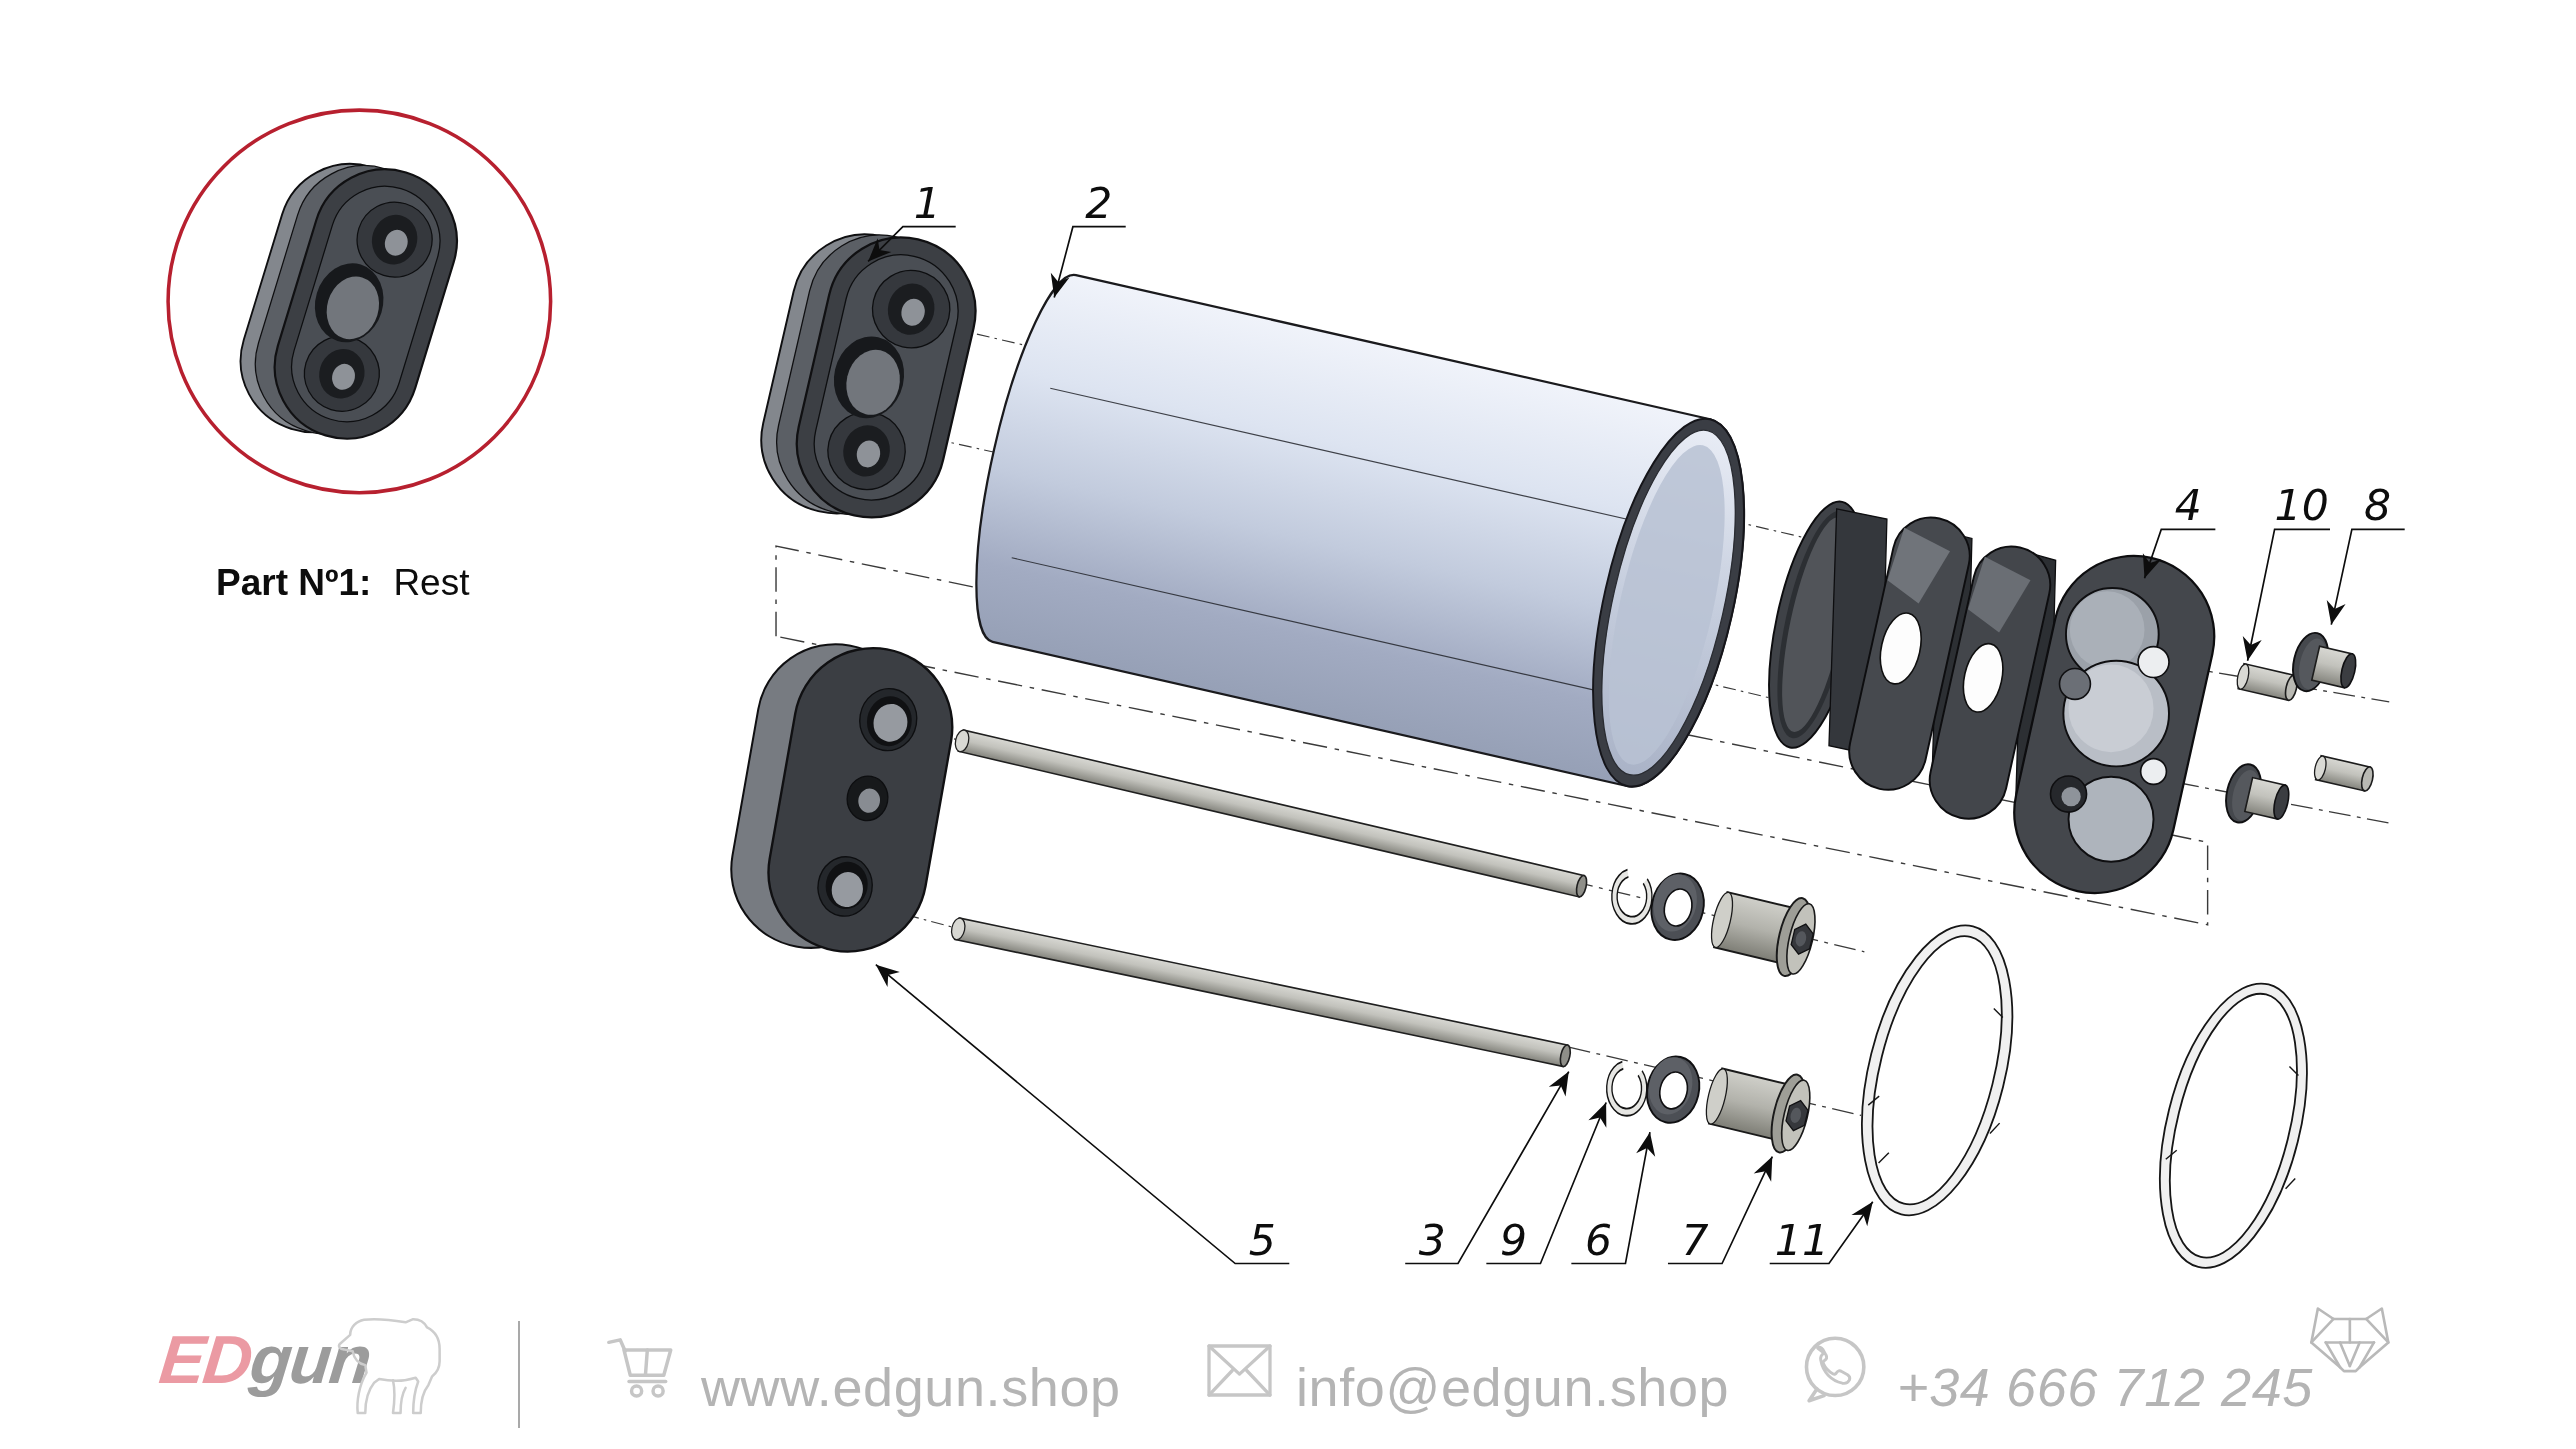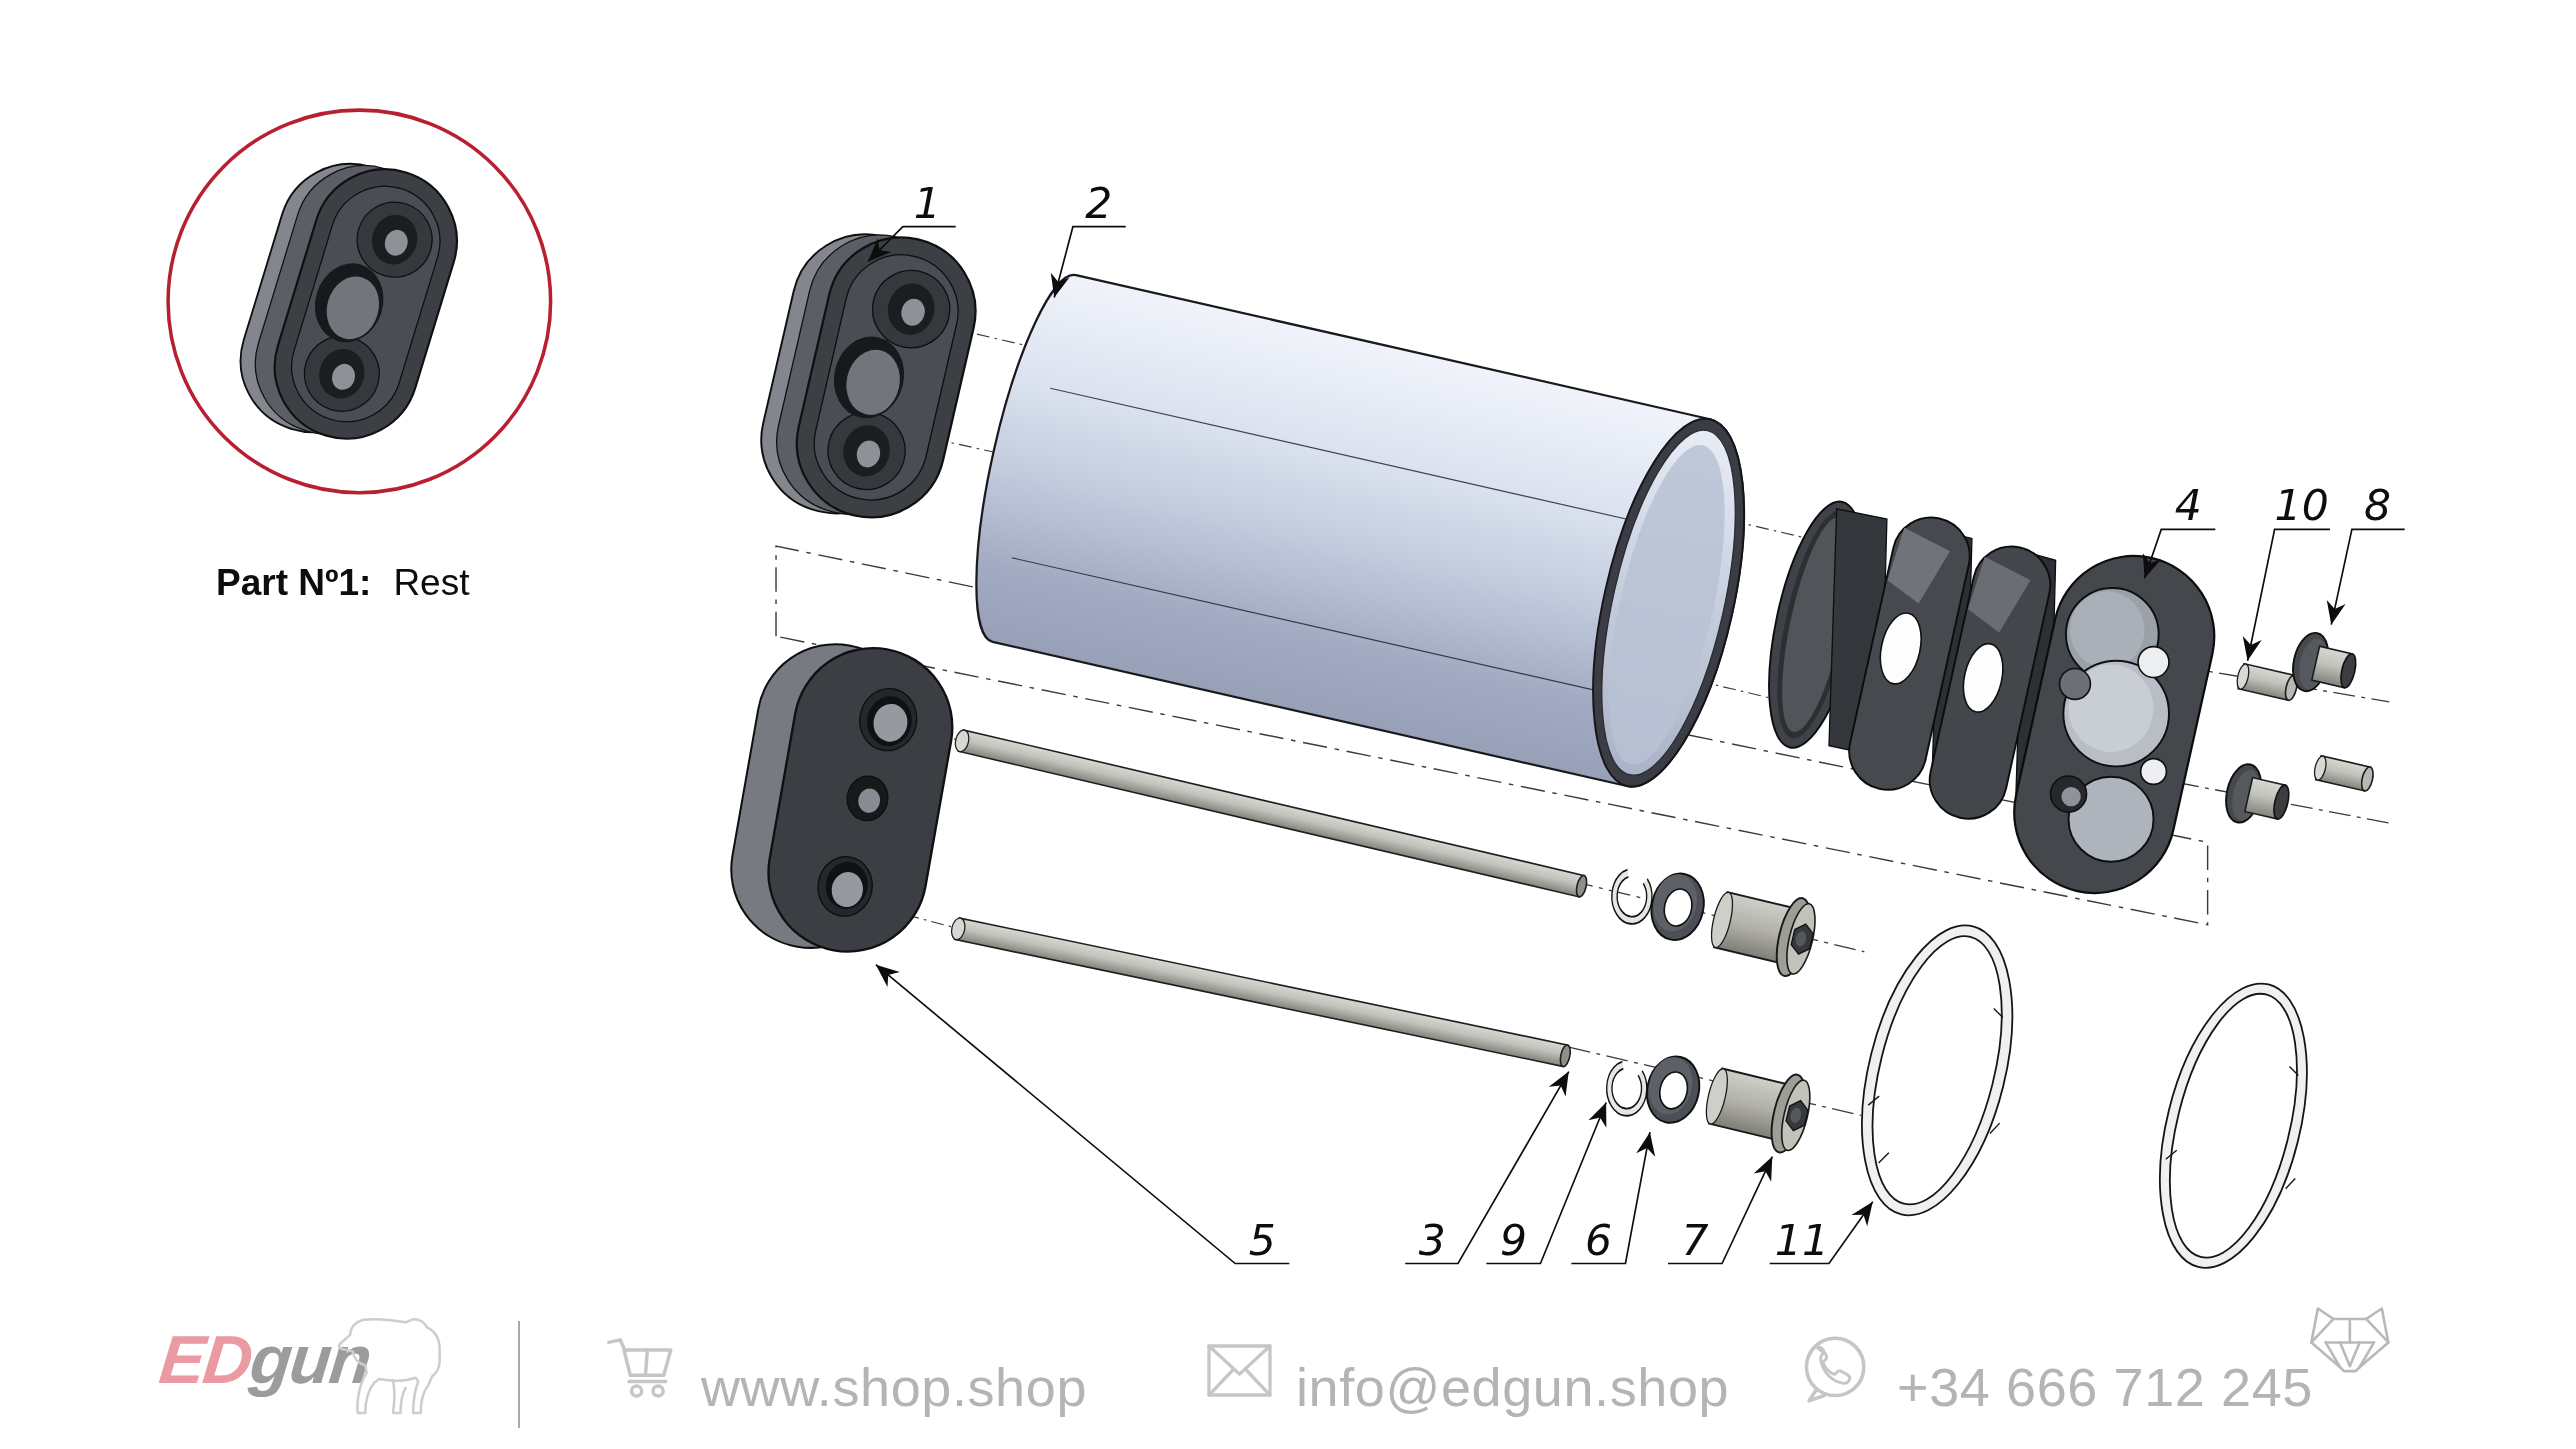--- a/index.html
+++ b/index.html
@@ -14,21 +14,21 @@
   .caption .cap-value{font-weight:normal;margin-left:22px;}
   
   .wordmark{position:absolute;left:160px;top:1320px;font-size:68px;font-weight:bold;
     font-style:italic;letter-spacing:-1.9px;white-space:nowrap;transform:skewX(-6deg);}
   .wordmark .ed{color:#eb9aa3;}
   .wordmark .gun{color:#9c9c9c;}
   .separator{position:absolute;left:518px;top:1321px;width:1.9px;height:107px;background:#a9a9a9;}
   .contact-text{position:absolute;top:1356px;font-size:54px;color:#b4b4b4;white-space:nowrap;letter-spacing:0.6px;}
   .site-text{left:701px;}
   .mail-text{left:1296px;}
-  .phone-text{left:1897px;}
+  .phone-text{left:1897px;font-style:italic;}
   .icon{position:absolute;}
   .icon svg{display:block;}
   svg{shape-rendering:geometricPrecision;}
   .callout-num{font-style:italic;font-size:66px;fill:#0d0d0d;font-family:"DejaVu Sans",sans-serif;}
 </style>
 </head>
 <body>
 
 <svg class="layer" width="2576" height="1449" viewBox="0 0 4000 2250">
   <defs>
@@ -317,21 +317,21 @@
 <div class="icon" style="left:605px;top:1331px;">
   <svg width="79" height="72" viewBox="0 0 125 110" fill="none" stroke="#c6c6c6" stroke-width="5.5" stroke-linejoin="round" stroke-linecap="round">
     <polyline points="6,16 24,12 32,30"></polyline>
     <path d="M30,28 L104,28 L93,68 L40,68 Z"></path>
     <line x1="67" y1="28" x2="64" y2="68"></line>
     <line x1="38" y1="78" x2="96" y2="78"></line>
     <circle cx="50" cy="93" r="8"></circle>
     <circle cx="84" cy="93" r="8"></circle>
   </svg>
 </div>
-<div class="contact-text site-text">www.shop.shop</div>
+<div class="contact-text site-text">www.edgun.shop</div>
 
 <div class="icon" style="left:1206px;top:1343px;">
   <svg width="67" height="55" viewBox="0 0 112 92" fill="none" stroke="#c6c6c6" stroke-width="5.5" stroke-linejoin="round" stroke-linecap="round">
     <rect x="5" y="5" width="102" height="82"></rect>
     <polyline points="5,5 56,52 107,5"></polyline>
     <line x1="5" y1="87" x2="44" y2="46"></line>
     <line x1="107" y1="87" x2="68" y2="46"></line>
   </svg>
 </div>
 <div class="contact-text mail-text">info@edgun.shop</div>

